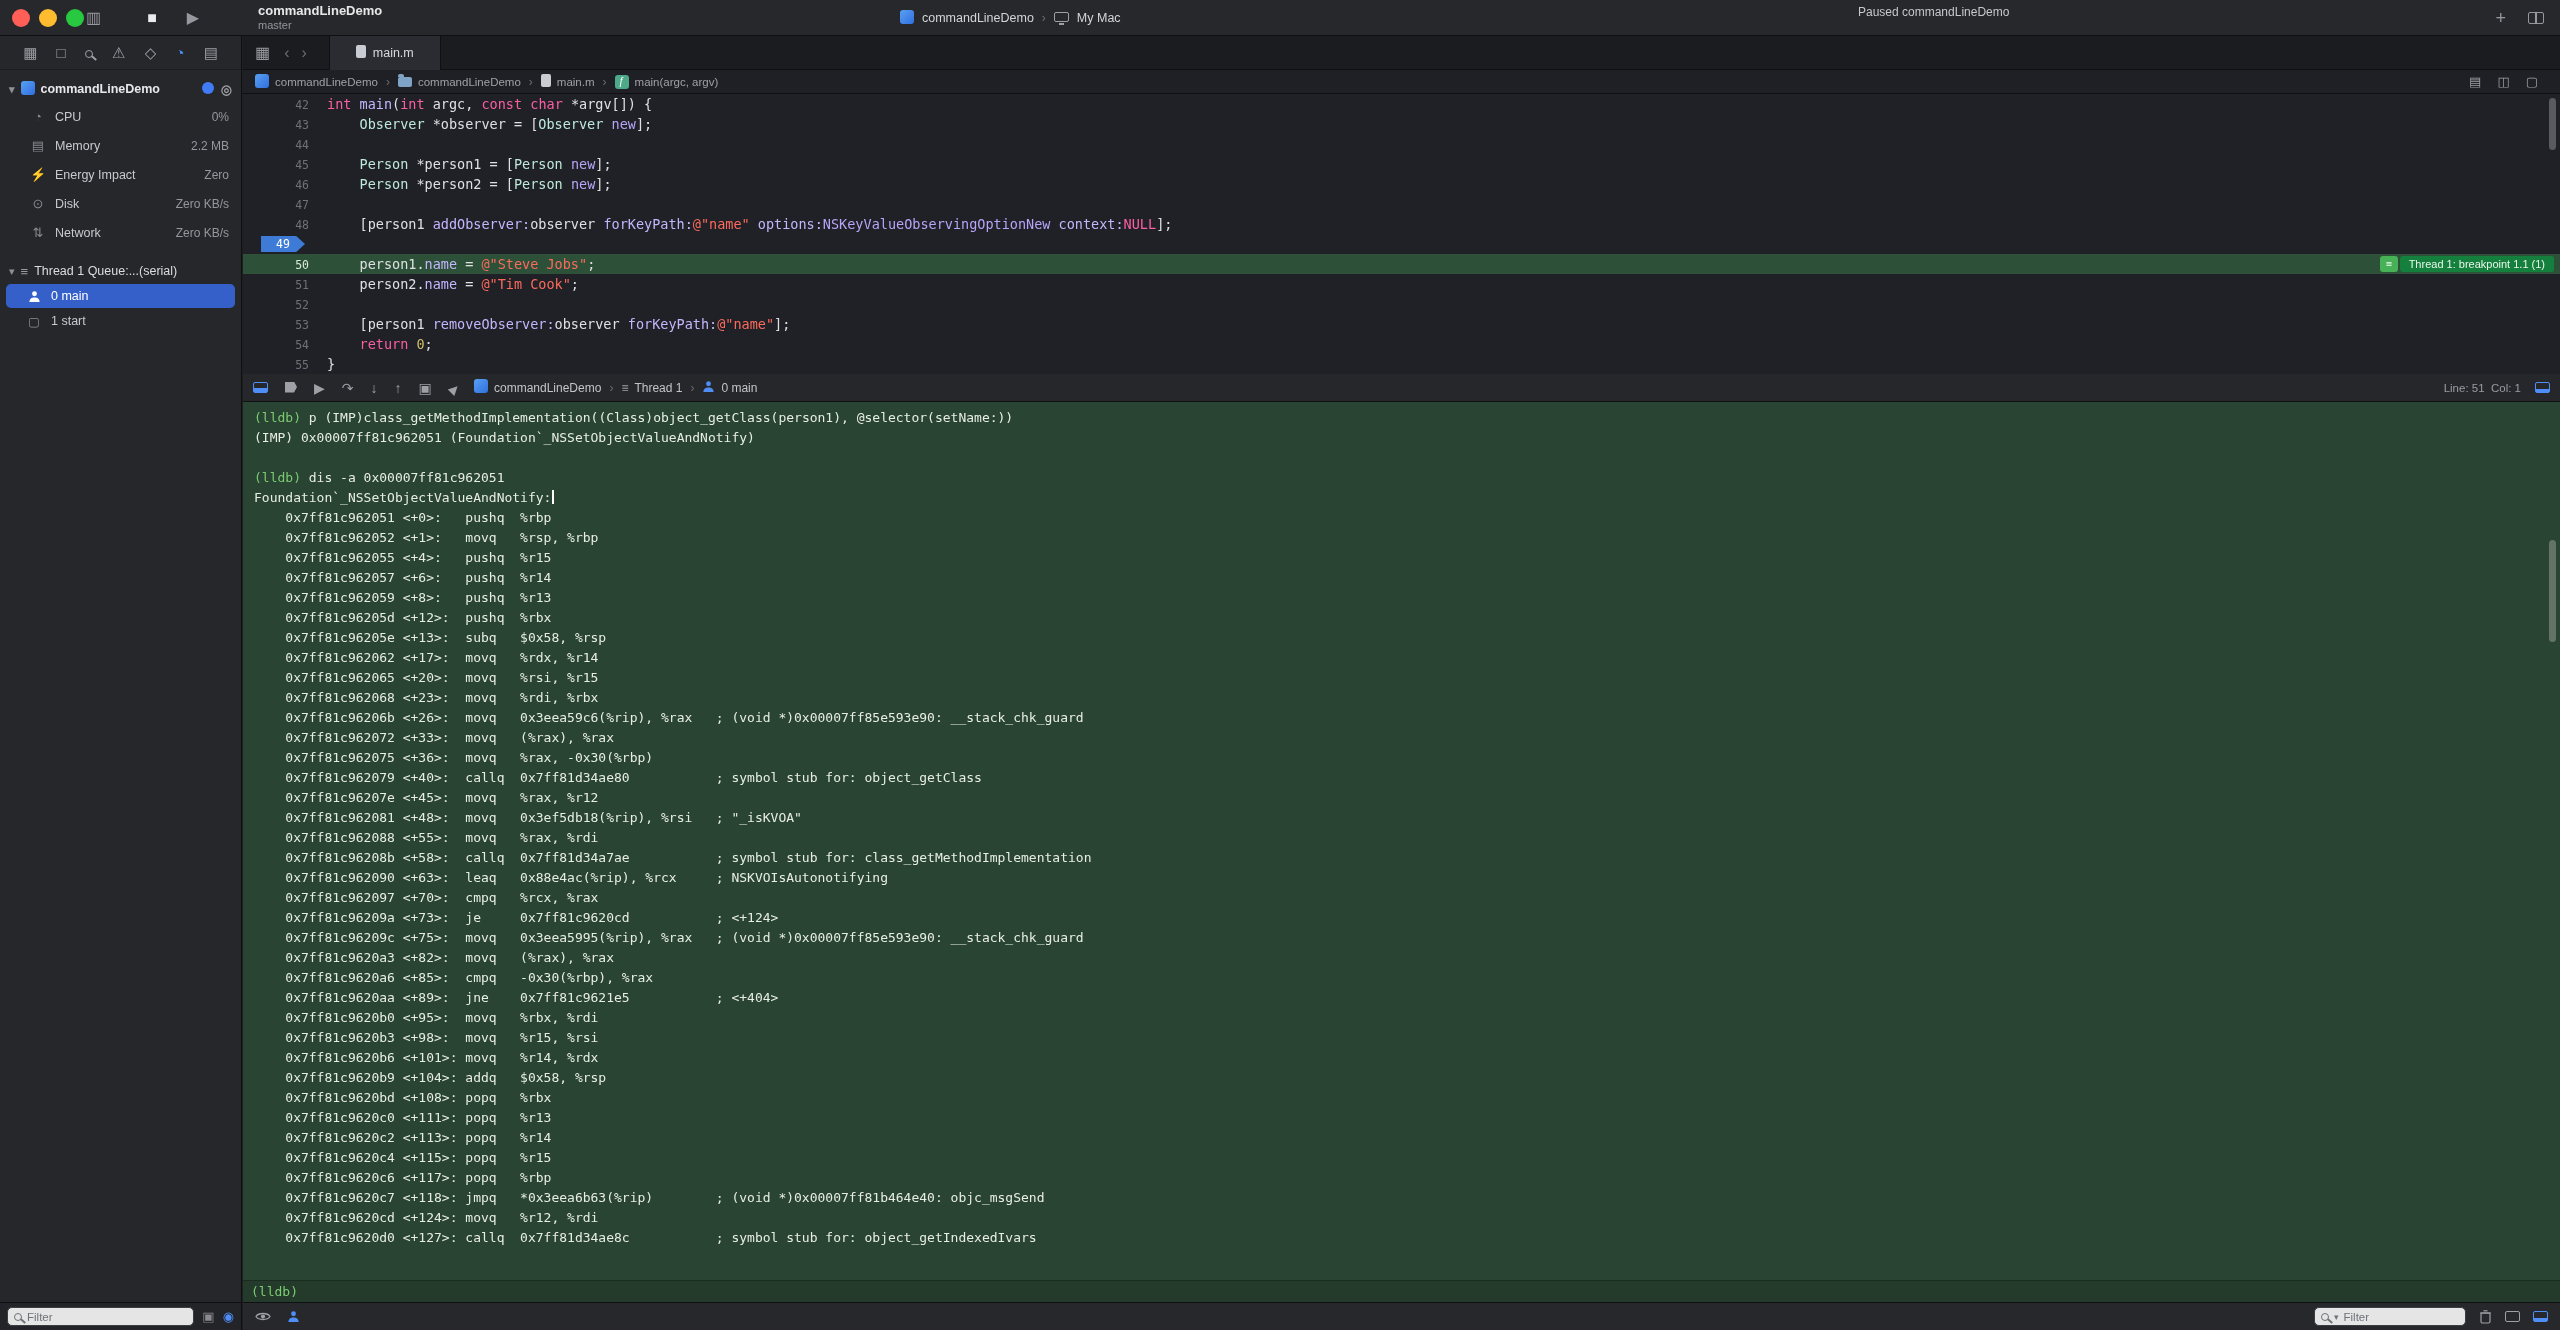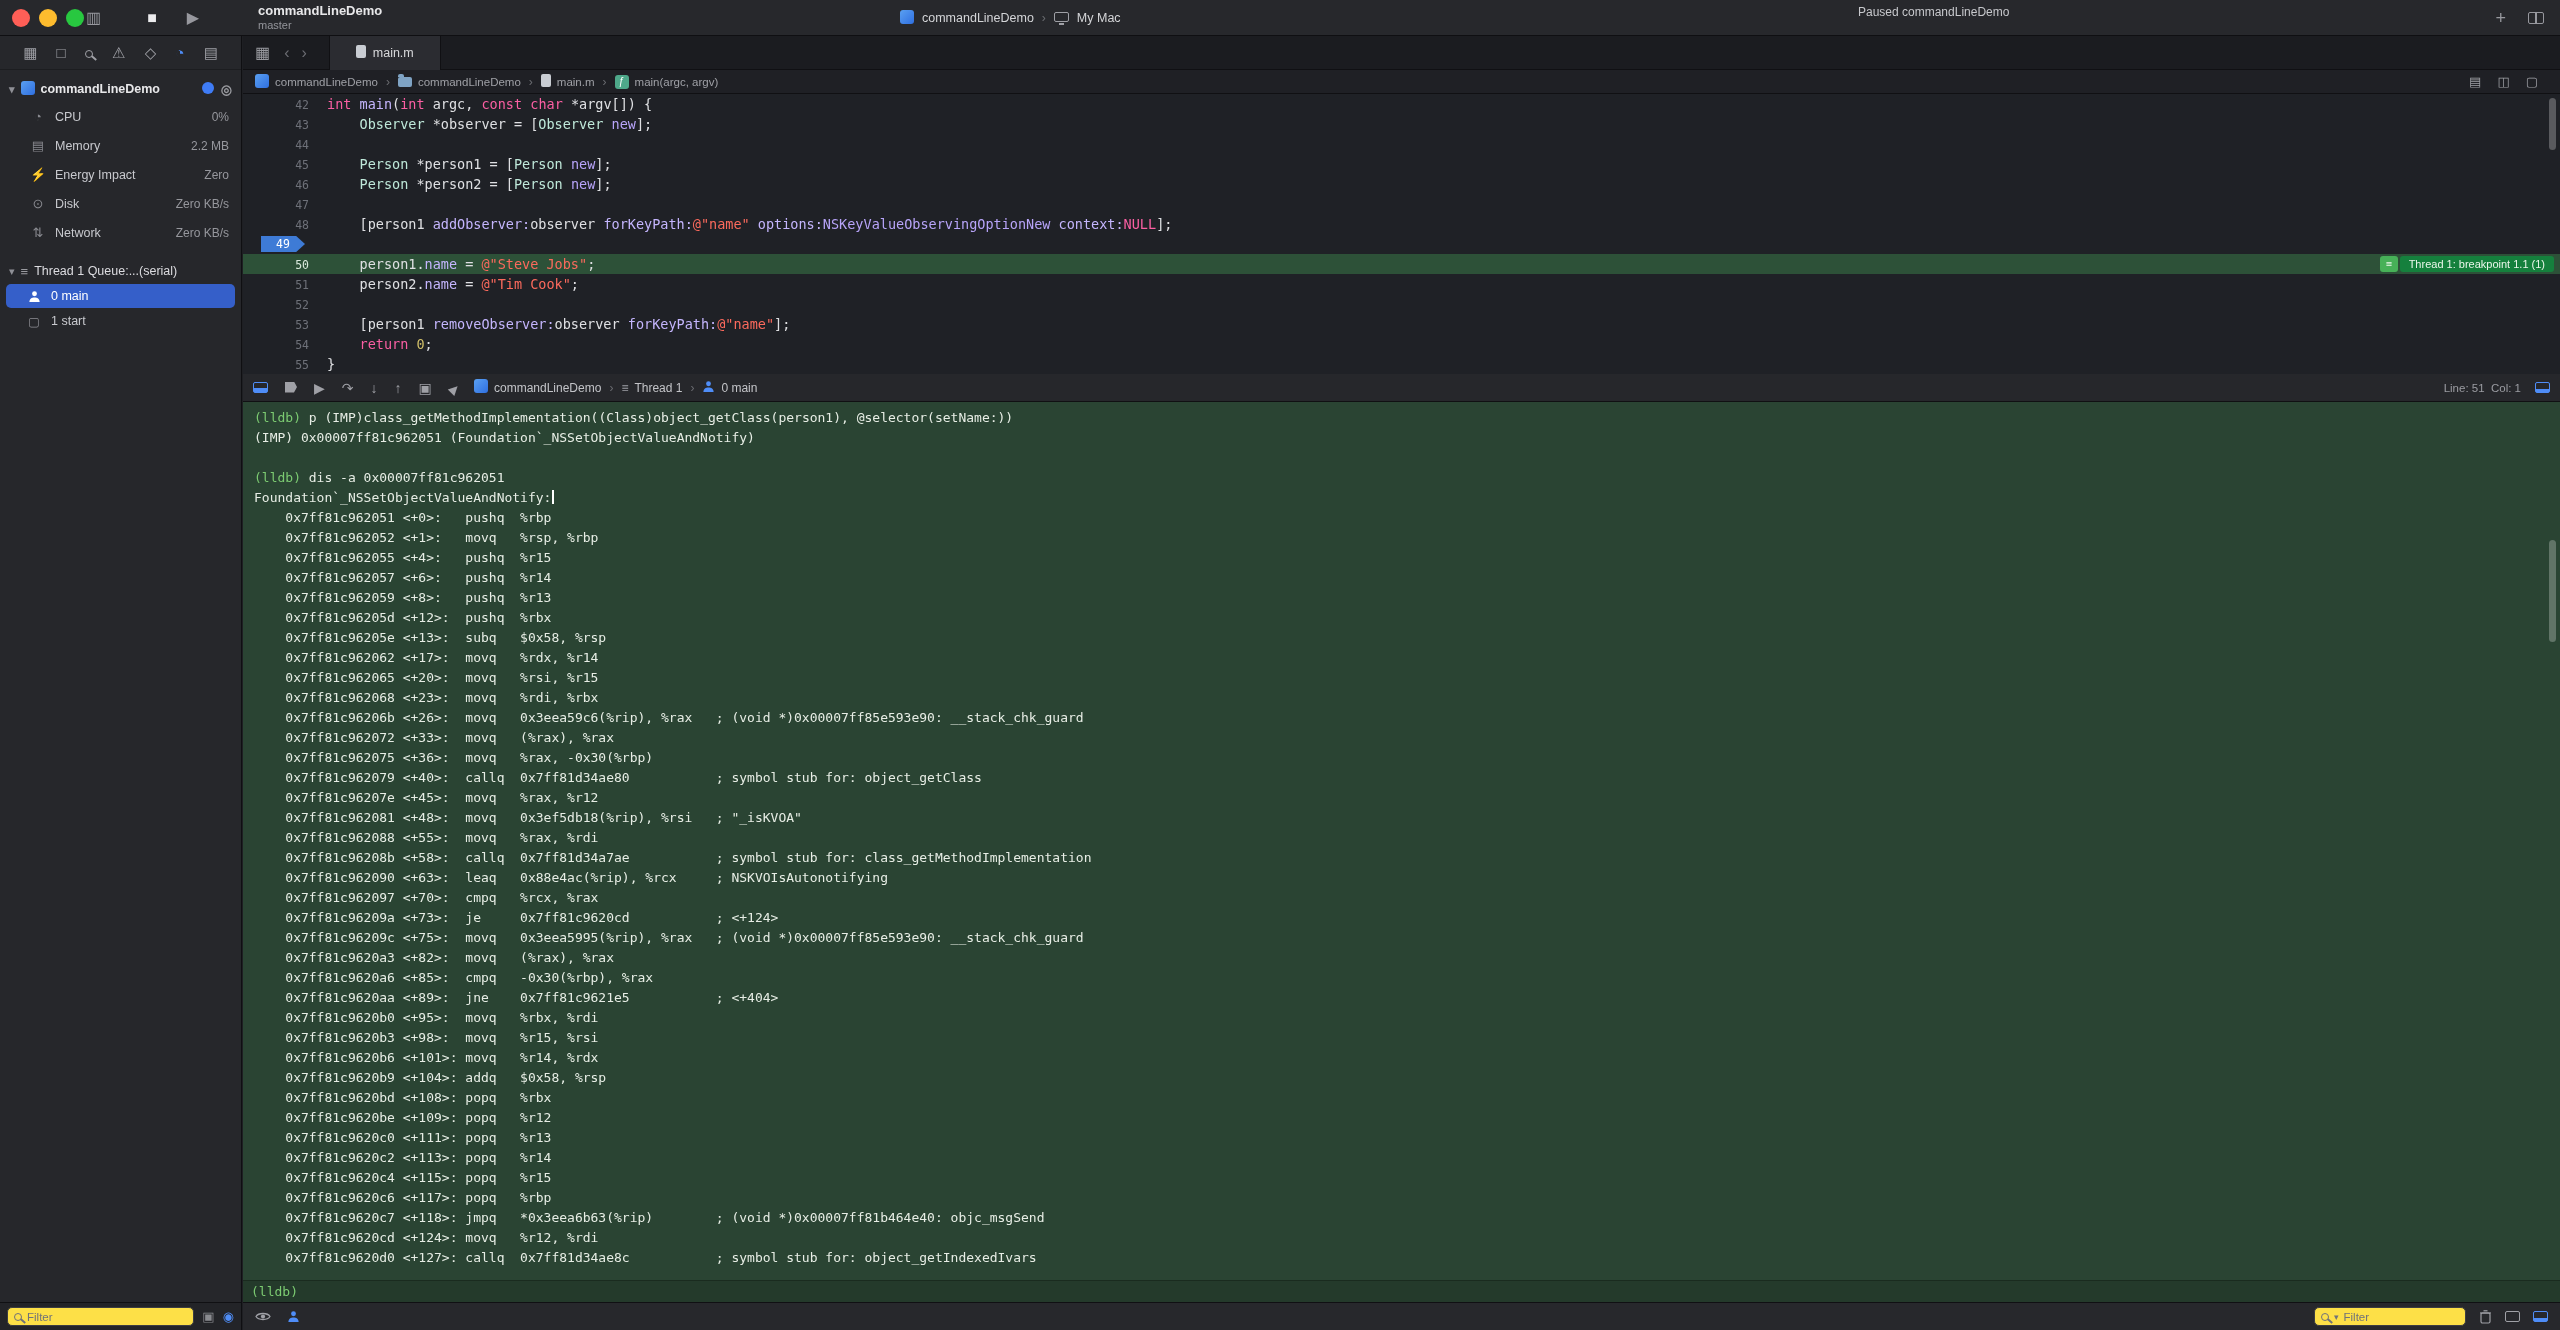--- a/index.html
+++ b/index.html
@@ -46,21 +46,21 @@
   .thread-header { margin-top:12px; height:24px; display:flex; align-items:center; gap:6px;
     padding:0 9px; font-size:12.5px; color:#dcdce0; }
   .thr-ico { color:#9a9ba0; font-size:13px; }
   .frame-row { height:24px; margin:1px 6px; border-radius:5px; display:flex; align-items:center;
     gap:8px; padding-left:22px; font-size:12.5px; color:#c8c9ce; }
   .frame-row .f-ico { width:15px; text-align:center; color:#8d8e94; display:inline-flex; }
   .frame-row.selected { background:#355fc9; color:#ffffff; }
   .frame-row.selected .f-ico { color:#ffffff; }
   .sidebar-bottom { position:absolute; bottom:0; left:0; right:0; height:28px; background:#232428;
     border-top:1px solid #101013; display:flex; align-items:center; gap:8px; padding:0 7px; }
-  .filterfield { flex:1; height:19px; background:#fde047; border:1px solid #3c3d42; border-radius:5px;
+  .filterfield { flex:1; height:19px; background:#e5e5e5; border:1px solid #3c3d42; border-radius:5px;
     display:flex; align-items:center; gap:5px; padding:0 6px; color:#707279; font-size:11.5px; }
   .sb-ico { color:#8a8b90; font-size:13px; }
   .sb-ico.blue { color:#4f8df7; }
 
   
   .tabbar { position:absolute; top:36px; left:243px; right:0; height:34px; background:#1b1c20;
     border-bottom:1px solid #101013; display:flex; align-items:center; padding-left:12px; }
   .tabbar .tbico { margin-right:14px; }
   .navchev { color:#6b6c72; font-size:16px; margin-right:12px; }
   .tab { height:34px; display:flex; align-items:center; gap:7px; padding:0 26px; background:#2b2c31;
@@ -388,21 +388,20 @@
         <div class="console-line">    0x7ff81c96209a &lt;+73&gt;:  je     0x7ff81c9620cd           ; &lt;+124&gt;</div>
         <div class="console-line">    0x7ff81c96209c &lt;+75&gt;:  movq   0x3eea5995(%rip), %rax   ; (void *)0x00007ff85e593e90: __stack_chk_guard</div>
         <div class="console-line">    0x7ff81c9620a3 &lt;+82&gt;:  movq   (%rax), %rax</div>
         <div class="console-line">    0x7ff81c9620a6 &lt;+85&gt;:  cmpq   -0x30(%rbp), %rax</div>
         <div class="console-line">    0x7ff81c9620aa &lt;+89&gt;:  jne    0x7ff81c9621e5           ; &lt;+404&gt;</div>
         <div class="console-line">    0x7ff81c9620b0 &lt;+95&gt;:  movq   %rbx, %rdi</div>
         <div class="console-line">    0x7ff81c9620b3 &lt;+98&gt;:  movq   %r15, %rsi</div>
         <div class="console-line">    0x7ff81c9620b6 &lt;+101&gt;: movq   %r14, %rdx</div>
         <div class="console-line">    0x7ff81c9620b9 &lt;+104&gt;: addq   $0x58, %rsp</div>
         <div class="console-line">    0x7ff81c9620bd &lt;+108&gt;: popq   %rbx</div>
-        <div class="console-line">    0x7ff81c9620be &lt;+109&gt;: popq   %r12</div>
         <div class="console-line">    0x7ff81c9620c0 &lt;+111&gt;: popq   %r13</div>
         <div class="console-line">    0x7ff81c9620c2 &lt;+113&gt;: popq   %r14</div>
         <div class="console-line">    0x7ff81c9620c4 &lt;+115&gt;: popq   %r15</div>
         <div class="console-line">    0x7ff81c9620c6 &lt;+117&gt;: popq   %rbp</div>
         <div class="console-line">    0x7ff81c9620c7 &lt;+118&gt;: jmpq   *0x3eea6b63(%rip)        ; (void *)0x00007ff81b464e40: objc_msgSend</div>
         <div class="console-line">    0x7ff81c9620cd &lt;+124&gt;: movq   %r12, %rdi</div>
         <div class="console-line">    0x7ff81c9620d0 &lt;+127&gt;: callq  0x7ff81d34ae8c           ; symbol stub for: object_getIndexedIvars</div>
       </div>
     <div class="console-prompt-row">
       <span class="prompt">(lldb)</span>

